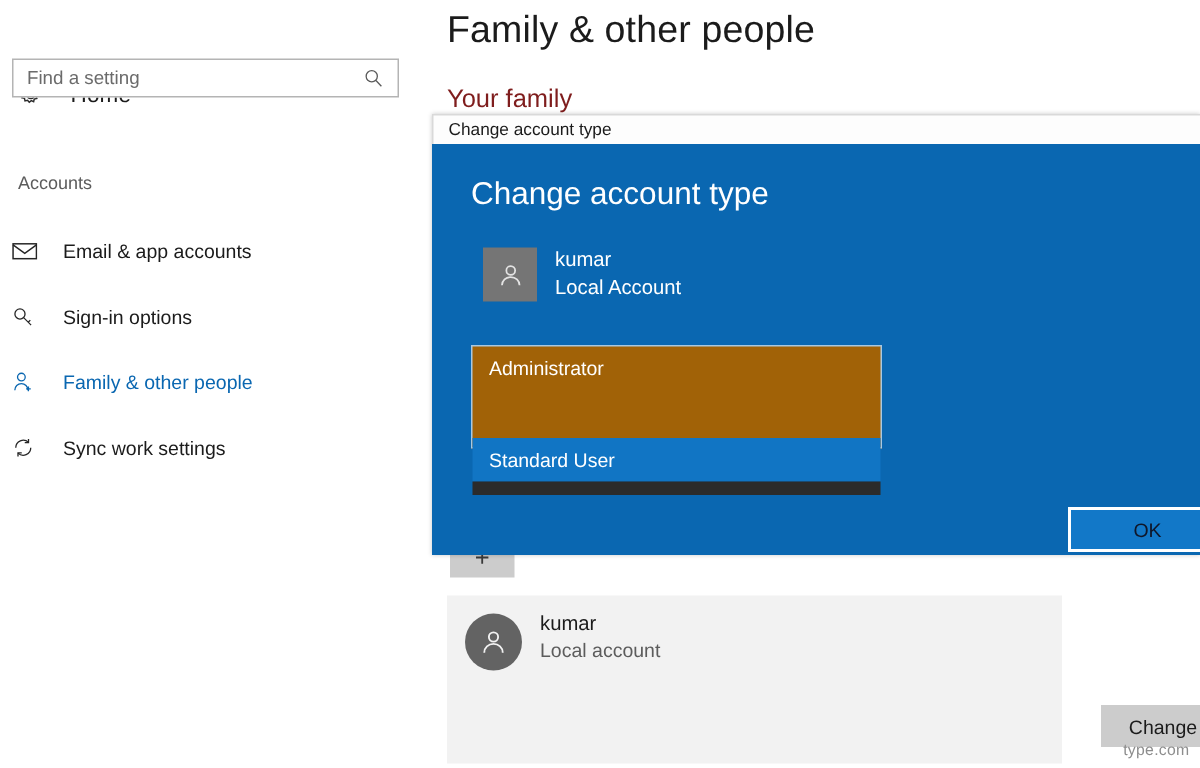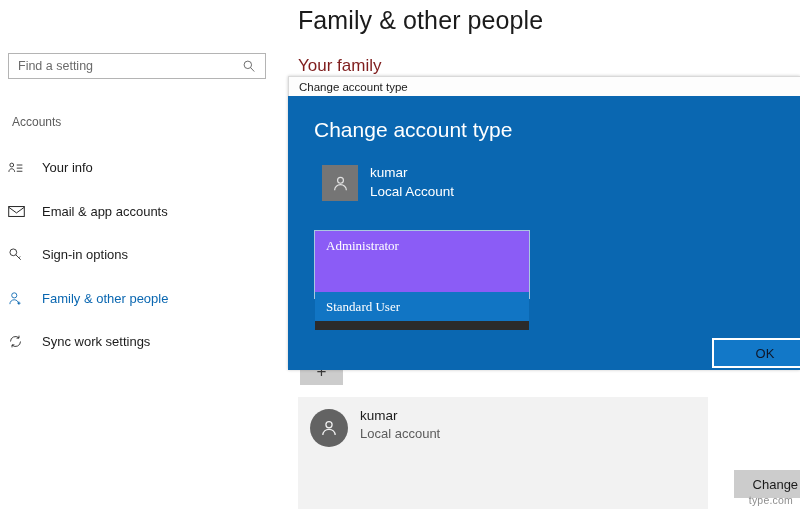--- a/index.html
+++ b/index.html
@@ -46,21 +46,21 @@
     align-items: center; justify-content: center;
     color: #2b2b2b;
   }
   .home-label {
     font-size: 15px;
     color: #1b1b1b;
     letter-spacing: .1px;
   }
   .search-box {
     position: absolute;
-    left: 8px; top: 53px;
+    left: 8px; top: 39px;
     width: 258px; height: 26px;
     border: 1px solid #b4b4b4;
     background: #ffffff;
     box-sizing: border-box;
     display: flex;
     align-items: center;
   }
   .search-input {
     flex: 1;
     border: none;
@@ -248,26 +248,25 @@
   }
   .dialog-user-sub {
     position: absolute;
     left: 82px; top: 88px;
     font-size: 13.5px;
     color: #ffffff;
   }
   .combo-list {
     position: absolute;
     left: 26px; top: 134px;
-    width: 216px;
+    width: 274px;
     height: 69px;
-    background: #8b5cf6;
+    background: #a16207;
     border: 1px solid #a9c8e0;
     box-sizing: border-box;
-    font-family: Liberation Serif, serif;
   }
   .combo-item {
     height: 29px;
     display: flex;
     align-items: center;
     padding-left: 11px;
     box-sizing: border-box;
     font-size: 13px;
     color: #ffffff;
     cursor: default;
@@ -322,32 +321,20 @@
           <circle cx="10" cy="10" r="6.4"></circle>
           <line x1="14.8" y1="14.8" x2="21" y2="21.5"></line>
         </svg>
       </span>
     </div>
 
     <div class="section-label">Accounts</div>
 
     <div class="nav">
 
-      <div class="nav-item">
-        <span class="nav-ico">
-          <svg width="15" height="13" viewBox="0 0 24 20" fill="none" stroke="currentColor" stroke-width="1.4">
-            <circle cx="6" cy="6" r="3"></circle>
-            <path d="M1.4 17c0-3 2.1-5 4.6-5s4.6 2 4.6 5"></path>
-            <line x1="14" y1="6" x2="23" y2="6"></line>
-            <line x1="14" y1="11" x2="23" y2="11"></line>
-            <line x1="14" y1="16" x2="23" y2="16"></line>
-          </svg>
-        </span>
-        <span class="nav-txt">Your info</span>
-      </div>
 
       <div class="nav-item">
         <span class="nav-ico">
           <svg width="17" height="13" viewBox="0 0 24 18" fill="none" stroke="currentColor" stroke-width="1.4">
             <rect x="1" y="2" width="22" height="14"></rect>
             <path d="M1 3l11 8 11-8"></path>
           </svg>
         </span>
         <span class="nav-txt">Email &amp; app accounts</span>
       </div>

